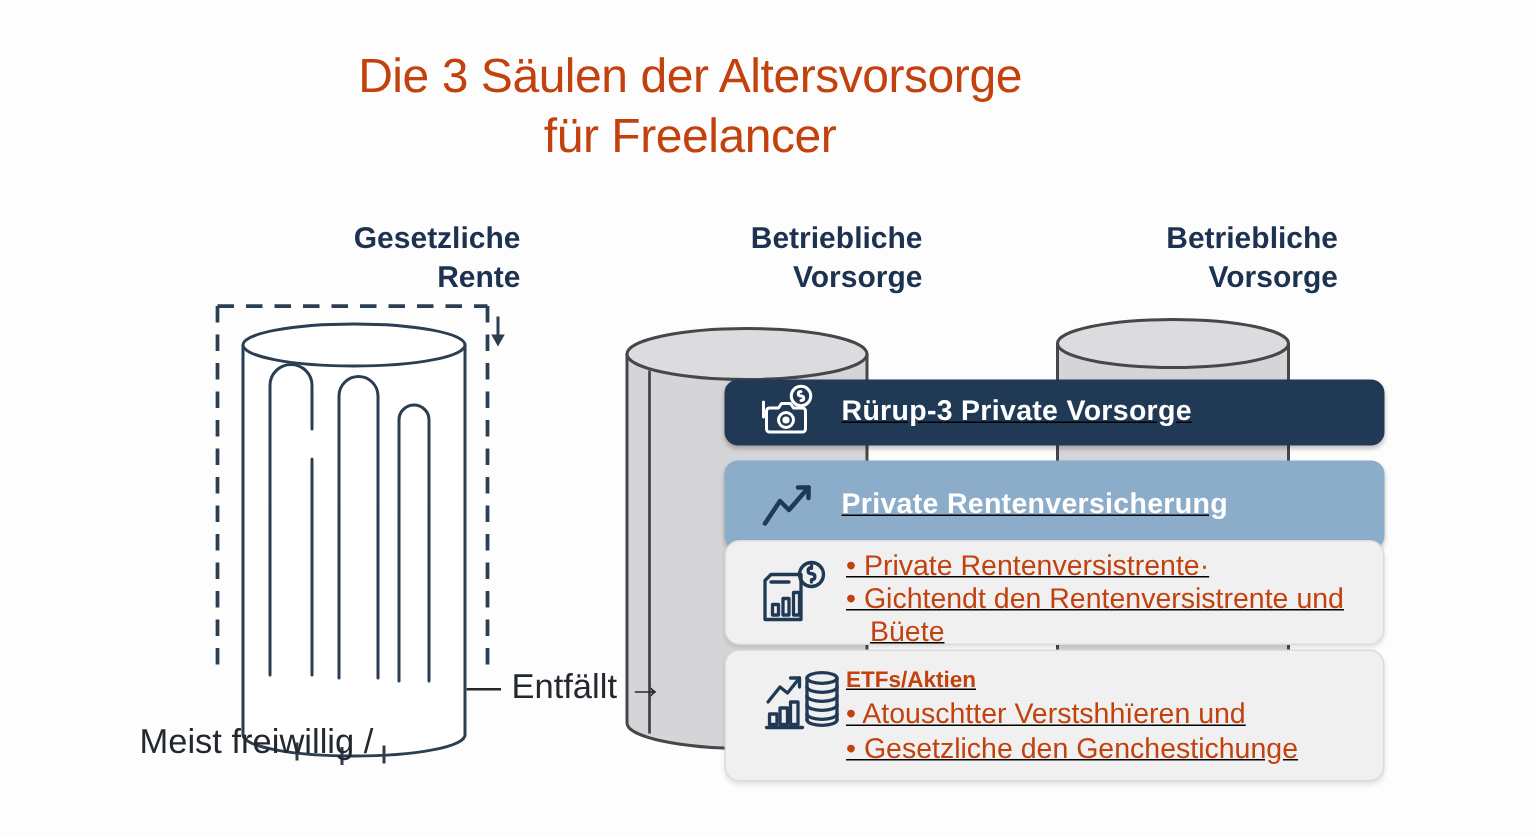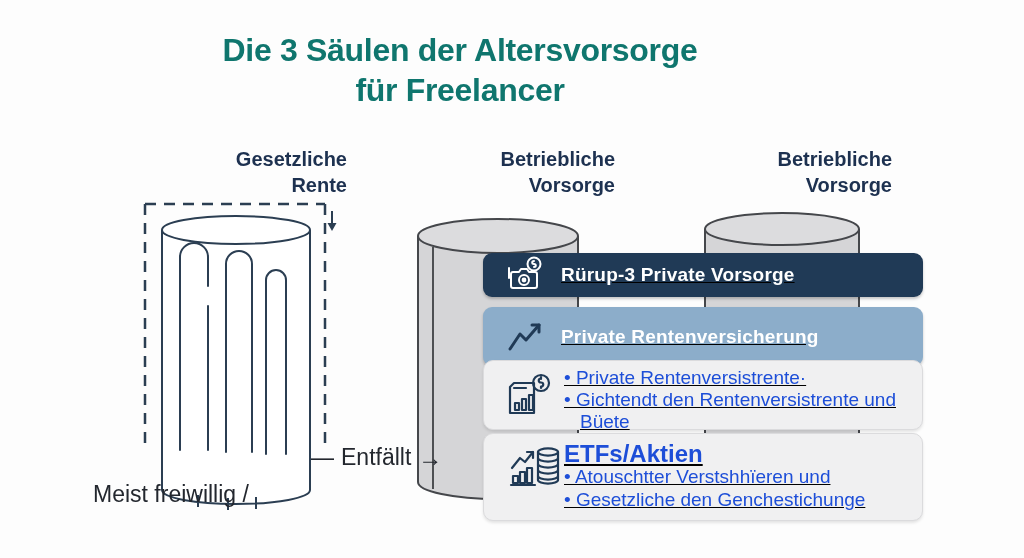--- a/index.html
+++ b/index.html
@@ -3,21 +3,21 @@
 <meta charset="utf-8">
 <style>
   html,body{margin:0;padding:0;background:#ffffff;}
   .canvas{
     position:relative;width:1024px;height:558px;overflow:hidden;
     background:#fdfdfd;font-family:"Liberation Sans",sans-serif;
   }
   
   .title{
     position:absolute;top:30px;left:60px;width:800px;text-align:center;
-    font-weight:bold;font-size:32px;line-height:40px;color:#0f766e;letter-spacing:-0.3px;
+    font-weight:normal;font-size:32px;line-height:40px;color:#c2410c;letter-spacing:-0.3px;
   }
   .col-head{
     position:absolute;top:146px;width:220px;text-align:right;
     font-weight:bold;font-size:20px;line-height:26px;color:#1d3150;
   }
   .col-head.c1{left:127px;}
   .col-head.c2{left:395px;}
   .col-head.c3{left:672px;}
   
   .art{position:absolute;z-index:1;}
@@ -46,24 +46,24 @@
   .card-bar .bar-label{color:#ffffff;font-weight:bold;font-size:19px;margin-left:12px;letter-spacing:0.2px;}
   .card-gray{
     background:#f0f0f1;border:1px solid #dbdbdd;border-radius:10px;
     box-shadow:0 2px 3px rgba(0,0,0,0.10);
   }
   .card-details{top:360px;height:70px;}
   .card-etf{top:433px;height:88px;}
   .card-gray .icon-slot{position:absolute;left:22px;}
   .card-details .icon-slot{top:12px;}
   .card-etf .icon-slot{top:10px;}
-  .card-content{margin-left:80px;padding-right:10px;color:#1d4ed8;}
+  .card-content{margin-left:80px;padding-right:10px;color:#c2410c;}
   .card-details .card-content{padding-top:6px;font-size:19px;line-height:22px;}
   .card-etf .card-content{padding-top:8px;font-size:19px;line-height:23px;}
-  .card-etf .card-title{font-weight:bold;font-size:24px;}
+  .card-etf .card-title{font-weight:bold;font-size:15px;}
   .bullet{padding-left:16px;text-indent:-16px;}
   .bar-icon{flex:0 0 auto;}
 </style>
 </head>
 <body>
 
 <div class="canvas">
 
   <div class="title">
     <div>Die 3 Säulen der Altersvorsorge</div>

